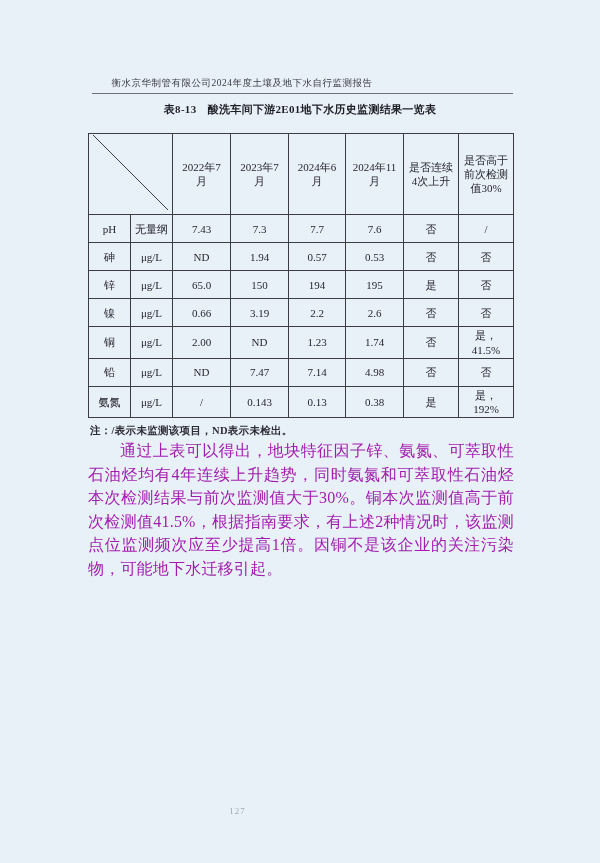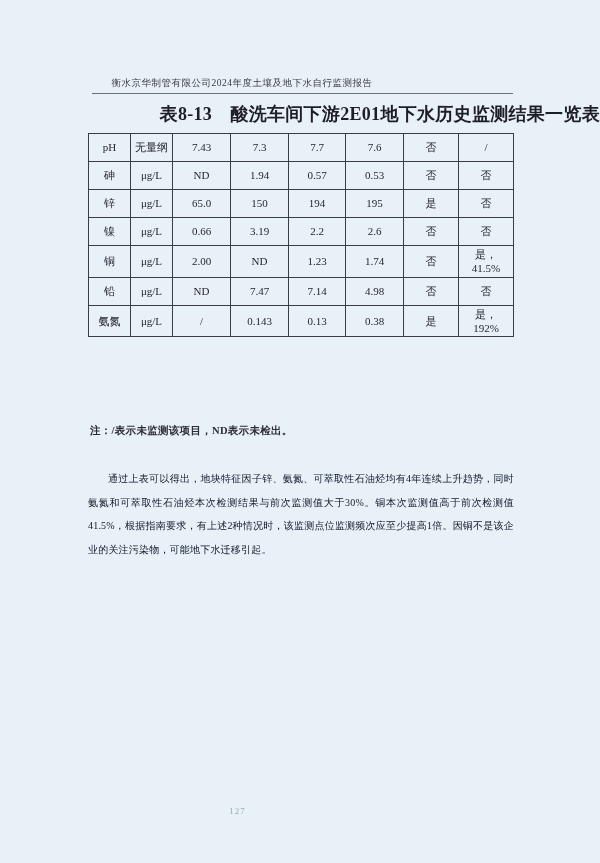--- a/index.html
+++ b/index.html
@@ -15,21 +15,21 @@
     position:absolute;top:77px;left:0;width:484px;
     text-align:center;
     font-size:9.5px;letter-spacing:.5px;color:#3b3b46;
   }
   .doc-header-rule{
     position:absolute;top:93px;left:92px;width:421px;
     border-top:1px solid #6f6f78;height:0;
   }
   .table-title{
     position:absolute;top:102px;left:0;width:600px;
-    text-align:right;font-weight:bold;font-size:18px;color:#1e1e27;
+    text-align:center;font-weight:bold;font-size:11px;color:#1e1e27;
     letter-spacing:.3px;
   }
   .tbl-wrap{position:absolute;left:88px;top:133px;width:425px;}
   table.monitor{
     border-collapse:collapse;table-layout:fixed;width:425px;
     font-size:11px;color:#26262f;
   }
   table.monitor td,table.monitor th{
     border:1px solid #3c3c46;
     text-align:center;vertical-align:middle;
@@ -44,23 +44,23 @@
   tr.r-tall{height:29px;}
   tr.r-last{height:46px;}
   td.punit{padding:1px 6px;}
   .b{font-weight:bold;}
   .note{
     position:absolute;left:90px;top:424px;width:423px;
     font-size:10.5px;color:#2c2c36;letter-spacing:.3px;font-weight:bold;
   }
   .para{
     position:absolute;left:88px;top:439px;width:426px;
-    font-size:10px;line-height:23.6px;
+    font-size:16px;line-height:23.6px;
     text-align:justify;text-indent:2em;
-    color:#0f172a;letter-spacing:.2px;margin-top:28px;
+    color:#a21caf;letter-spacing:.2px;
   }
   .page-num{
     position:absolute;top:806px;left:0;width:475px;
     text-align:center;font-size:9px;color:#9baab5;letter-spacing:1px;
   }
 </style>
 </head>
 <body>
 
 <div class="doc-header">衡水京华制管有限公司2024年度土壤及地下水自行监测报告</div>
@@ -74,20 +74,33 @@
       <col style="width:42px">
         <col style="width:42px">
       <col style="width:58px">
         <col style="width:58px">
         <col style="width:57px">
         <col style="width:58px">
       <col style="width:55px">
         <col style="width:55px">
     </colgroup>
     <tbody>
+        <tr class="hdr">
+      <th colspan="2" class="diag">
+        <svg viewBox="0 0 100 100" preserveAspectRatio="none">
+          <line x1="0" y1="0" x2="100" y2="100" stroke="#3c3c46" stroke-width="1" vector-effect="non-scaling-stroke"></line>
+        </svg>
+      </th>
+      <th>2022年7月</th>
+      <th>2023年7月</th>
+      <th>2024年6月</th>
+      <th>2024年11月</th>
+      <th>是否连续4次上升</th>
+      <th>是否高于前次检测值30%</th>
+    </tr>
 
     <tr class="r">
       <td class="pname">pH</td>
       <td class="punit">无量纲</td>
       <td>7.43</td>
       <td>7.3</td>
       <td>7.7</td>
       <td>7.6</td>
       <td>否</td>
       <td>/</td>

